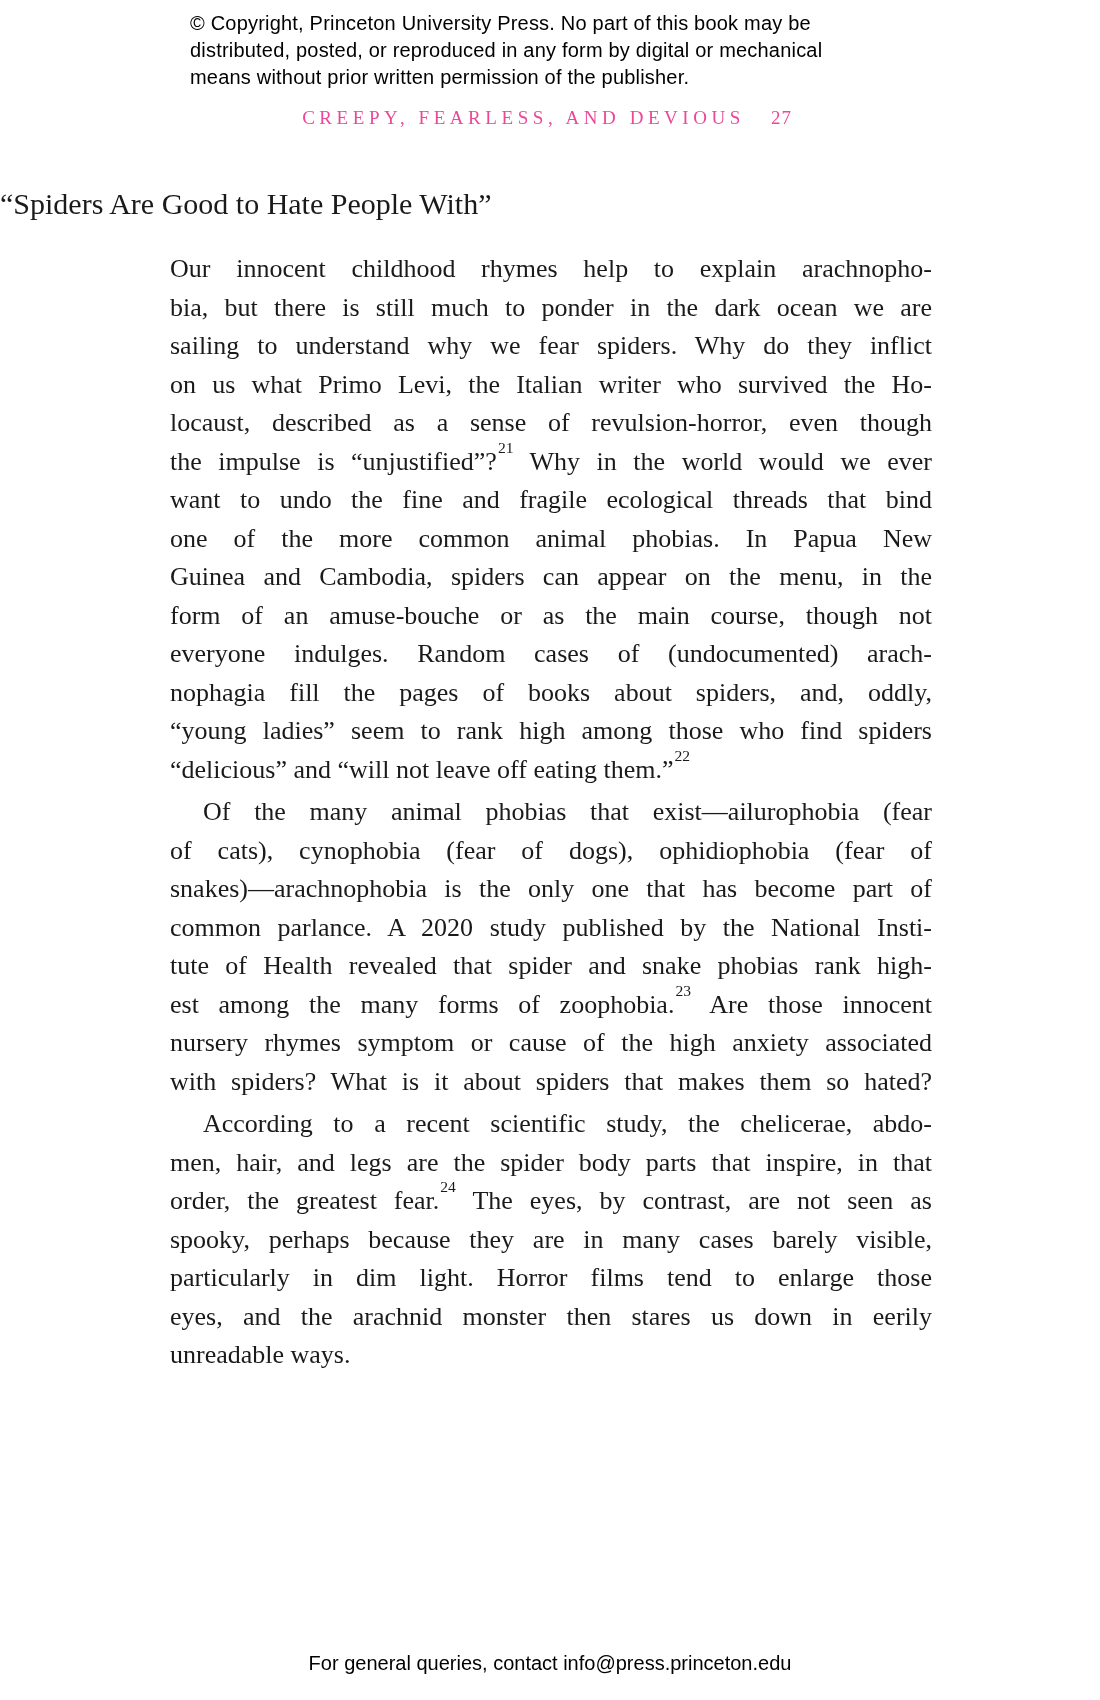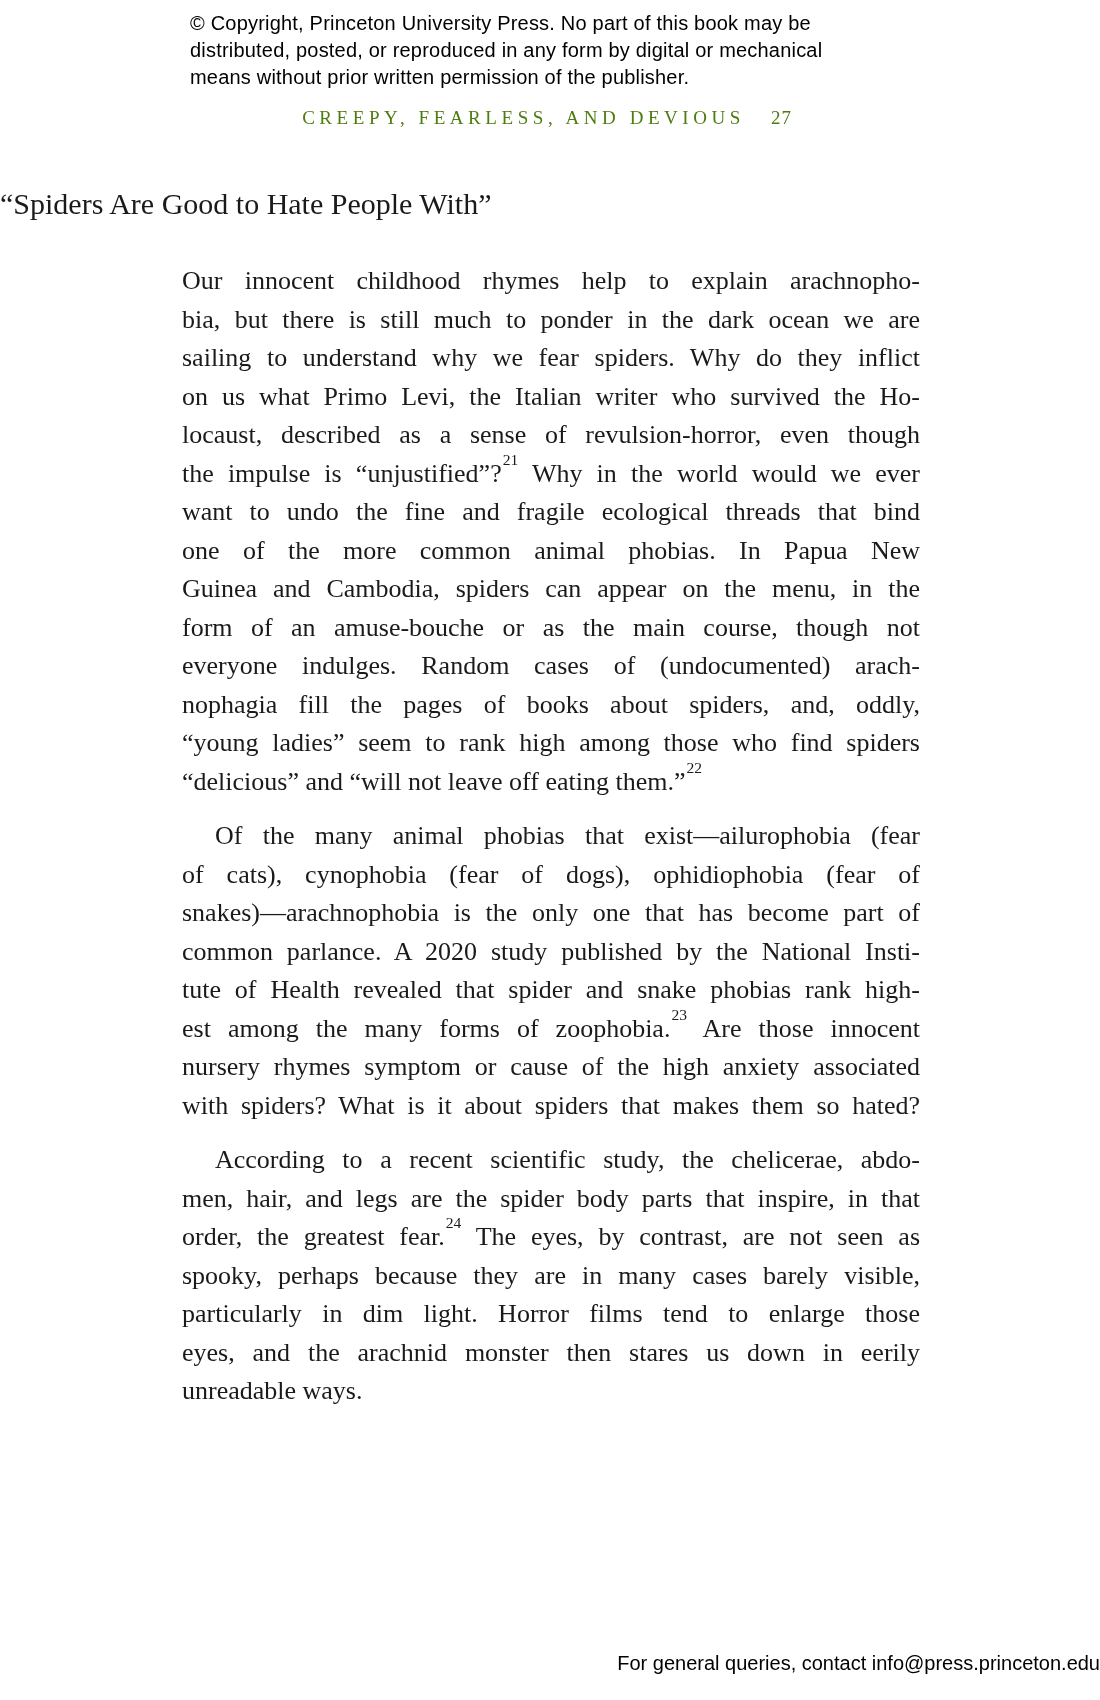--- a/index.html
+++ b/index.html
@@ -26,21 +26,21 @@
     letter-spacing: 0.2px;
   }
   .running-head {
     position: absolute;
     left: 0;
     top: 107px;
     width: 1094px;
     text-align: center;
     font-family: "Liberation Serif", "DejaVu Serif", serif;
     font-size: 19px;
-    color: #4d7c0f;
+    color: #ec4899;
   }
   .running-head .chapter {
     letter-spacing: 0.24em;
   }
   .running-head .folio {
     margin-left: 26px;
     letter-spacing: 0.05em;
   }
   .section-title {
     position: absolute;
@@ -55,21 +55,21 @@
   .body-text {
     position: absolute;
     left: 166px;
     top: 246px;
     width: 770px;
     font-family: "Liberation Serif", "DejaVu Serif", serif;
     font-size: 26px;
     line-height: 38.5px;
     color: #1a1a1a;
   }
-  .para { margin: 16px; }
+  .para { margin: 4px; }
   .line {
     text-align: justify;
     text-align-last: justify;
     white-space: normal;
   }
   .line.last {
     text-align-last: left;
   }
   .para.indent .line:first-child {
     text-indent: 33px;
@@ -79,21 +79,21 @@
     line-height: 0;
     position: relative;
     top: -0.45em;
     margin-left: 1px;
   }
   .page-footer {
     position: absolute;
     left: 0;
     top: 1652px;
     width: 1100px;
-    text-align: right;
+    text-align: center;
     font-family: "Liberation Sans", sans-serif;
     font-size: 20px;
     color: #000000;
   }
 </style>
 </head>
 <body>
 
 <div class="page">
 

